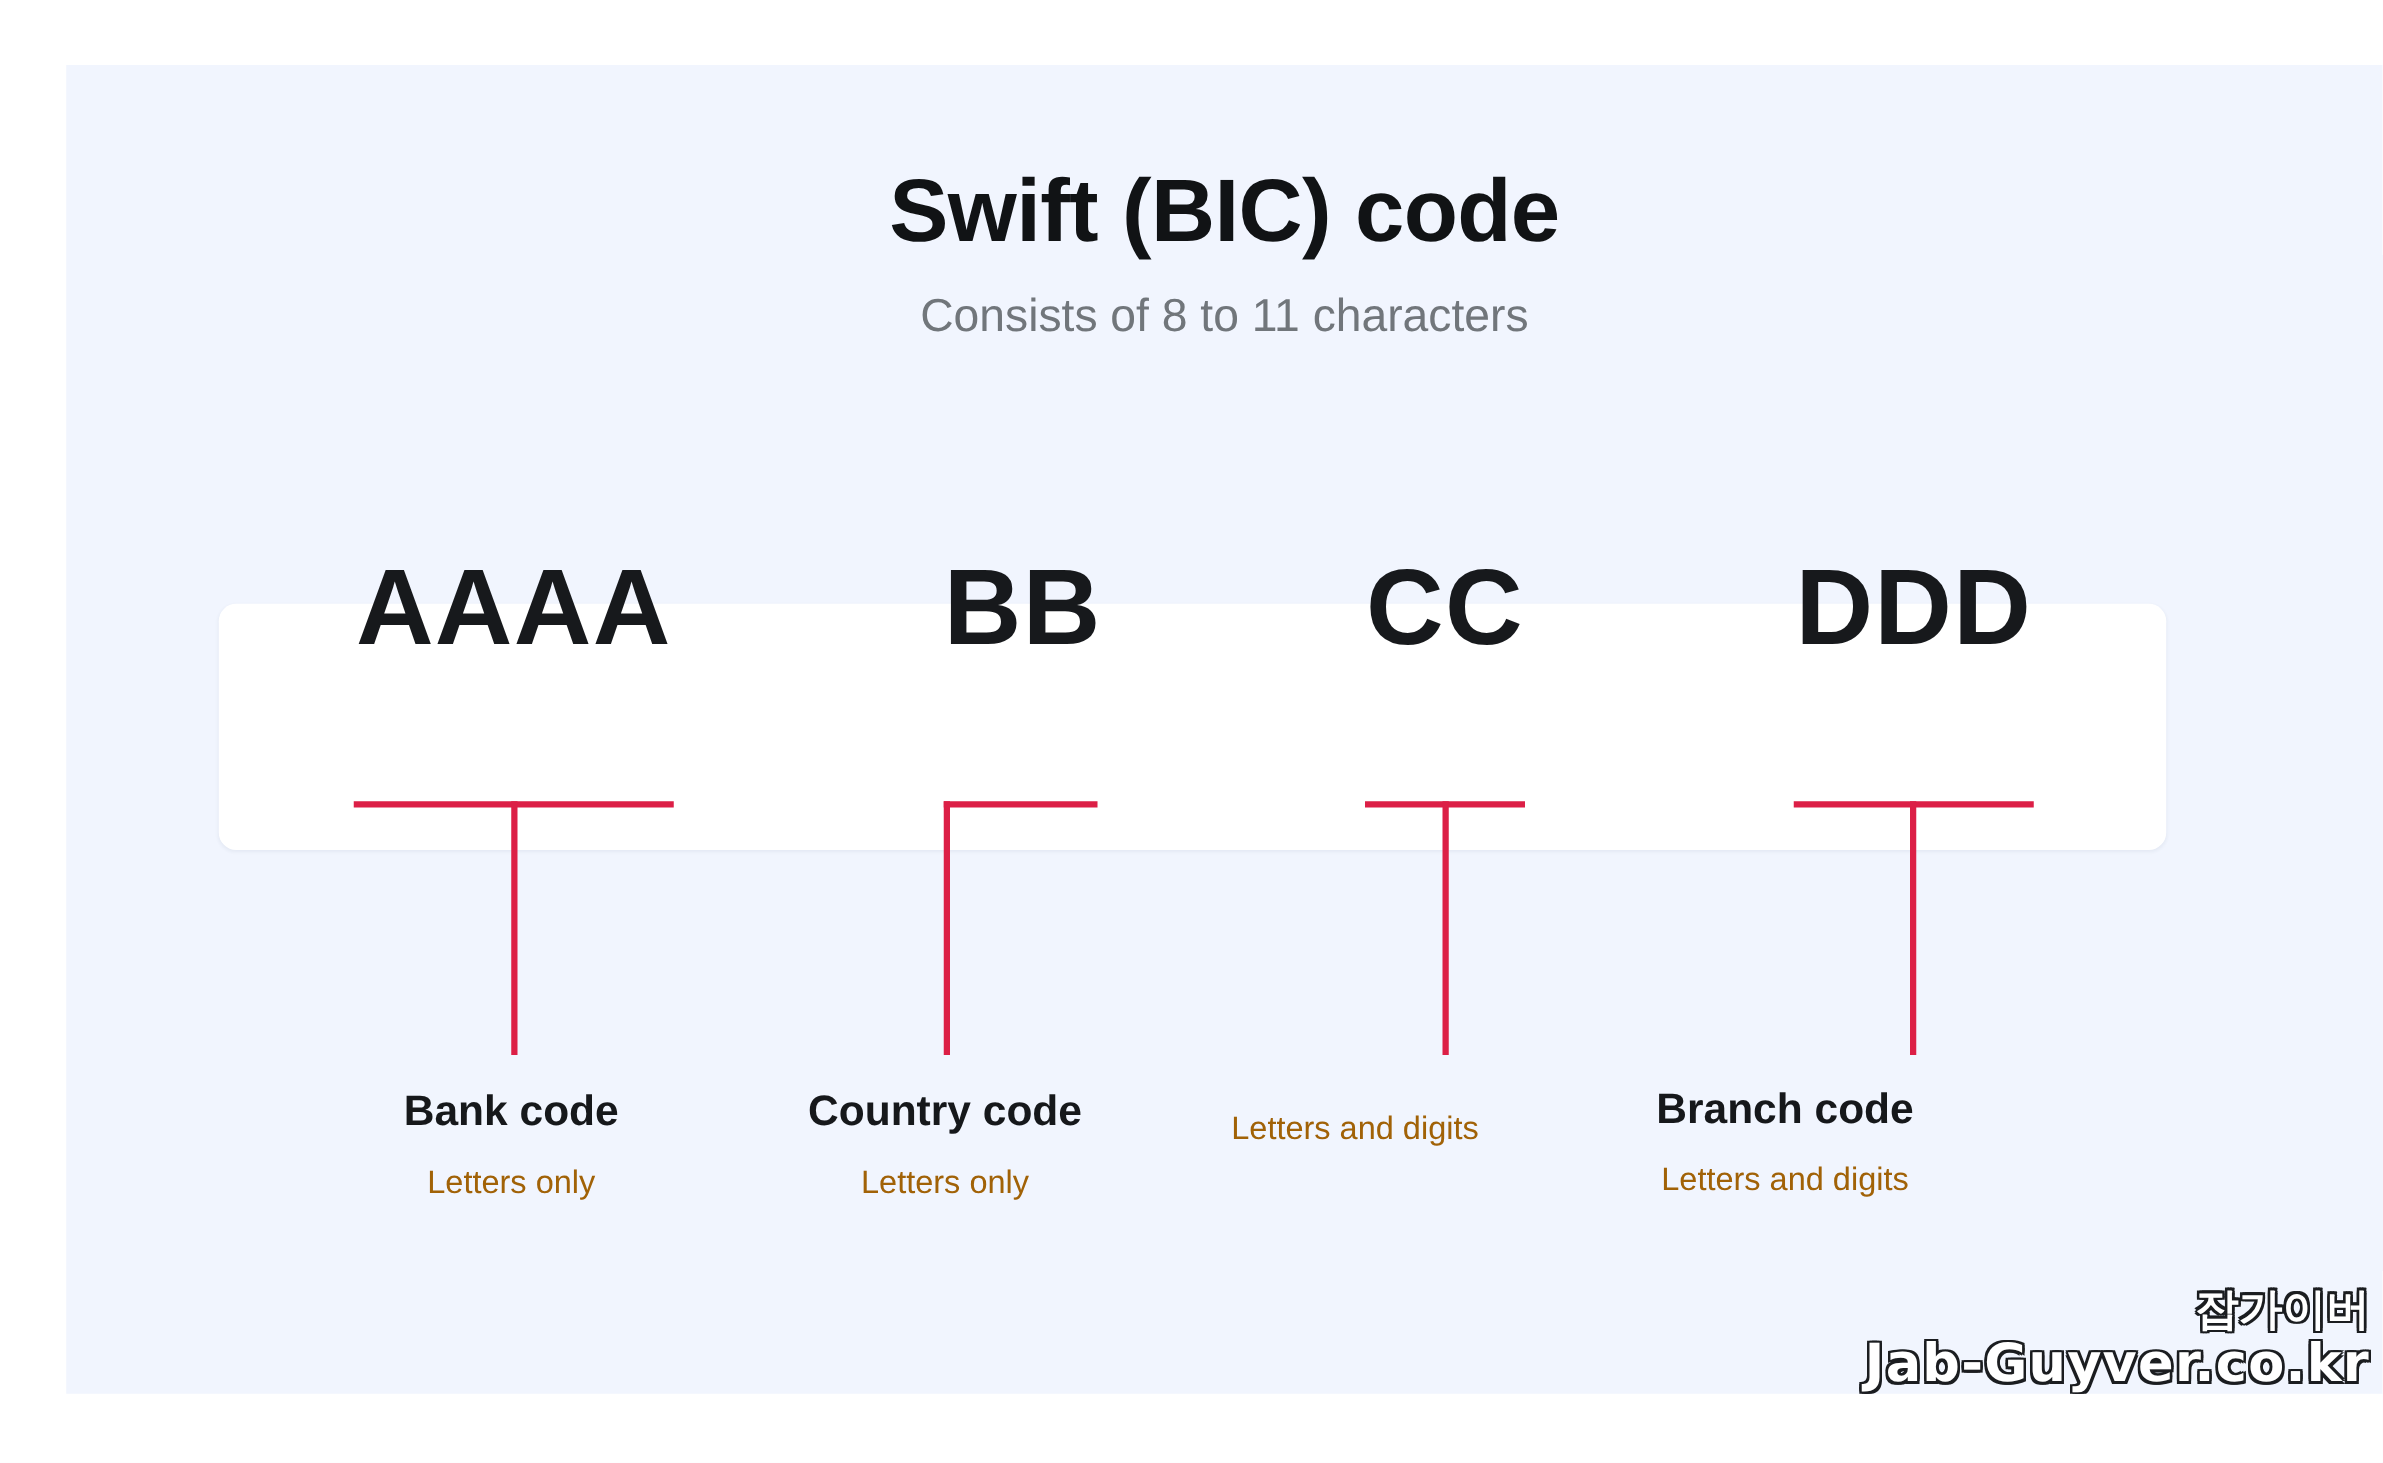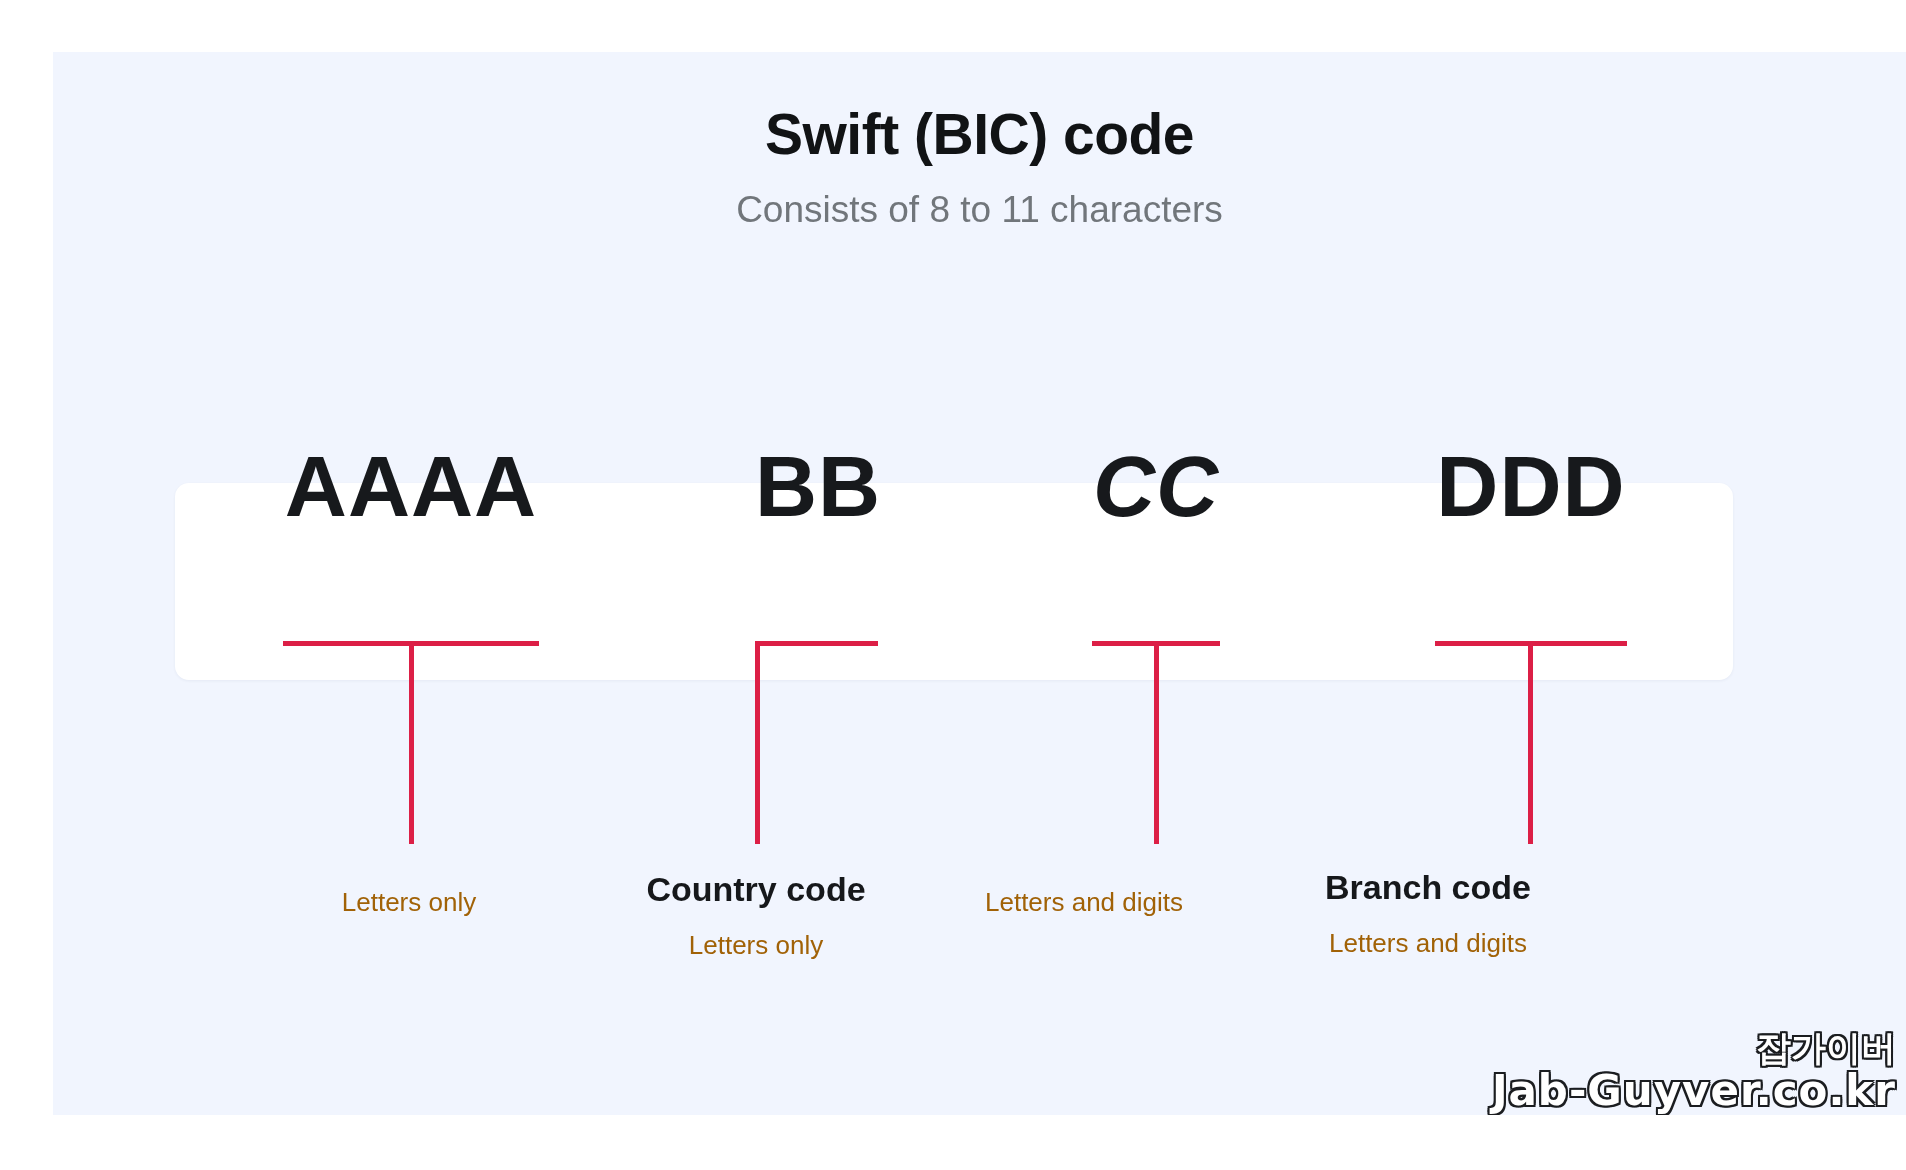--- a/index.html
+++ b/index.html
@@ -36,22 +36,22 @@
   
   #heading {
     position: absolute;
     left: 0;
     top: 0;
     width: 1853px;
     text-align: center;
   }
   #title {
     margin: 0;
-    padding-top: 52px;
-    font-size: 57px;
+    padding-top: 80px;
+    font-size: 71px;
     font-weight: bold;
     letter-spacing: -0.5px;
     color: #111315;
     line-height: 1.08;
   }
   #subtitle {
     margin: 0;
     padding-top: 22px;
     font-size: 37px;
     font-weight: normal;
@@ -167,37 +167,38 @@
       <h1 id="title">Swift (BIC) code</h1>
       <p id="subtitle">Consists of 8 to 11 characters</p>
     </div>
 
     <div id="code-card"></div>
 
     <div class="seg-code" style="left:702px; width:123px;">BB</div>
 
     <div class="seg-code" style="left:230px; width:256px;">AAAA</div>
 
-    <div class="seg-code" style="left:1039px; width:128px;font-style:italic;">CC</div>
+    <div class="seg-code" style="left:1039px; width:128px;">CC</div>
 
     <div class="seg-code" style="left:1382px; width:192px;">DDD</div>
 
     <div class="conn-h" style="left:230px; top:589px; width:256px;"></div>
     <div class="conn-v" style="left:356px; top:589px; height:203px;"></div>
 
     <div class="conn-h" style="left:702px; top:589px; width:123px;"></div>
     <div class="conn-v" style="left:702px; top:589px; height:203px;"></div>
 
     <div class="conn-h" style="left:1039px; top:589px; width:128px;"></div>
     <div class="conn-v" style="left:1101px; top:589px; height:203px;"></div>
 
     <div class="conn-h" style="left:1382px; top:589px; width:192px;"></div>
     <div class="conn-v" style="left:1475px; top:589px; height:203px;"></div>
 
     <div class="seg-label" style="left:176px; top:816px; width:360px;">
+      <span class="lbl-title">Bank code</span>
       <span class="lbl-sub">Letters only</span>
     </div>
 
     <div class="seg-label" style="left:463px; top:816px; width:480px;">
       <span class="lbl-title">Country code</span>
       <span class="lbl-sub">Letters only</span>
     </div>
 
     <div class="seg-label" style="left:781px; top:816px; width:500px;">
       <span class="lbl-sub">Letters and digits</span>

